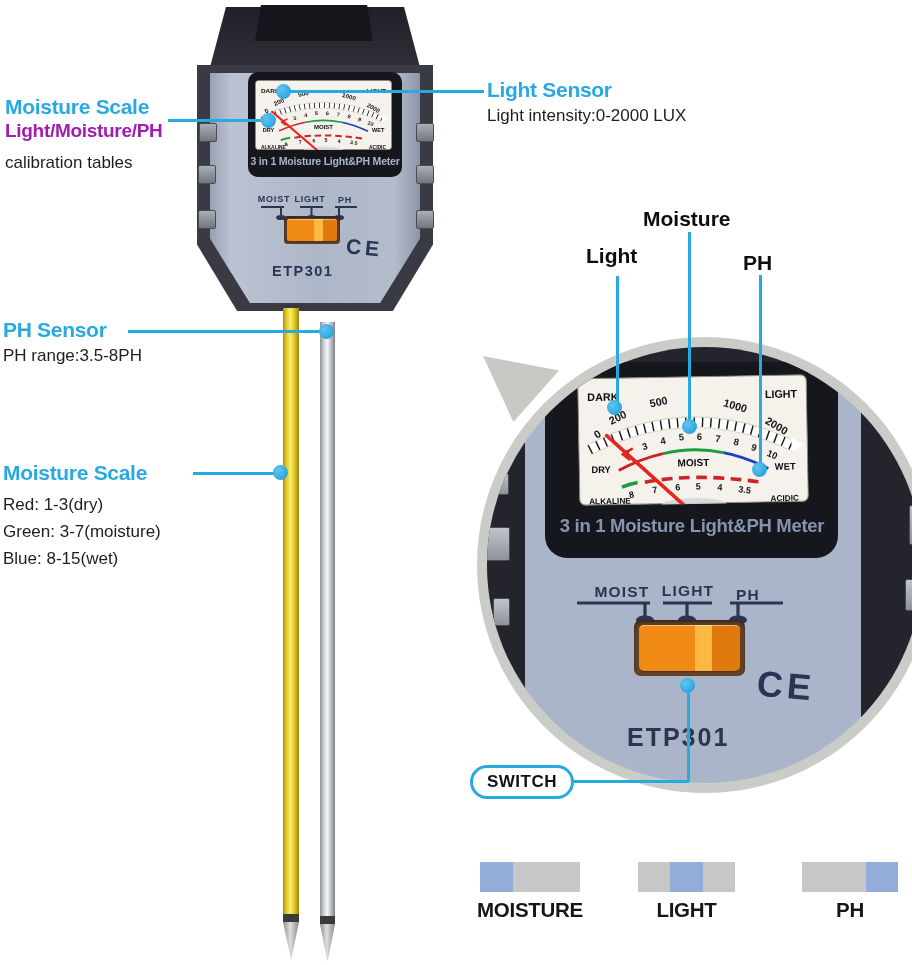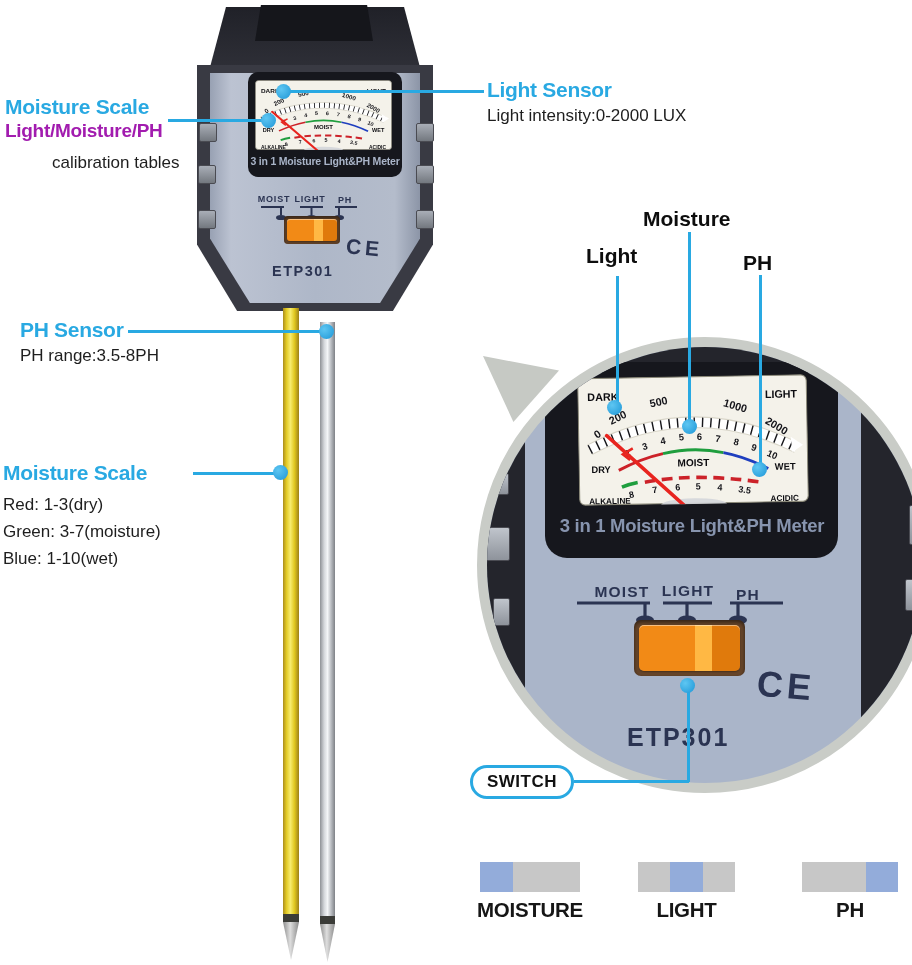--- a/index.html
+++ b/index.html
@@ -66,38 +66,38 @@
   svg{font-family:"Liberation Sans",sans-serif;}
 </style>
 </head>
 <body>
 
 <div class="stage">
 
   <div class="abs" style="left:5px;top:95px;width:220px;">
     <div class="ann-title">Moisture Scale</div>
     <div class="ann-sub">Light/Moisture/PH</div>
-    <div class="ann-note" style="margin-top:7px;margin-left:47px;">calibration tables</div>
+    <div class="ann-note" style="margin-top:7px;">calibration tables</div>
   </div>
 
   <div class="abs" style="left:487px;top:78px;width:260px;">
     <div class="ann-title">Light Sensor</div>
     <div class="ann-note">Light intensity:0-2000 LUX</div>
   </div>
 
-  <div class="abs" style="left:3px;top:318px;width:220px;margin-left:17px;">
+  <div class="abs" style="left:3px;top:318px;width:220px;">
     <div class="ann-title">PH Sensor</div>
     <div class="ann-note">PH range:3.5-8PH</div>
   </div>
 
   <div class="abs" style="left:3px;top:461px;width:230px;">
     <div class="ann-title">Moisture Scale</div>
     <div class="ann-note" style="margin-top:6px;">Red: 1-3(dry)</div>
     <div class="ann-note">Green: 3-7(moisture)</div>
-    <div class="ann-note">Blue: 1-10(wet)</div>
+    <div class="ann-note">Blue: 8-15(wet)</div>
   </div>
 
   <div class="abs device">
     <div class="abs dev-cap"></div>
     <div class="abs dev-cap-inner"></div>
     <div class="abs dev-body"></div>
     <div class="abs dev-face"></div>
 
     <div class="abs dev-clip" style="left:2px;top:118px;"></div>
     <div class="abs dev-clip" style="left:1px;top:160px;"></div>

